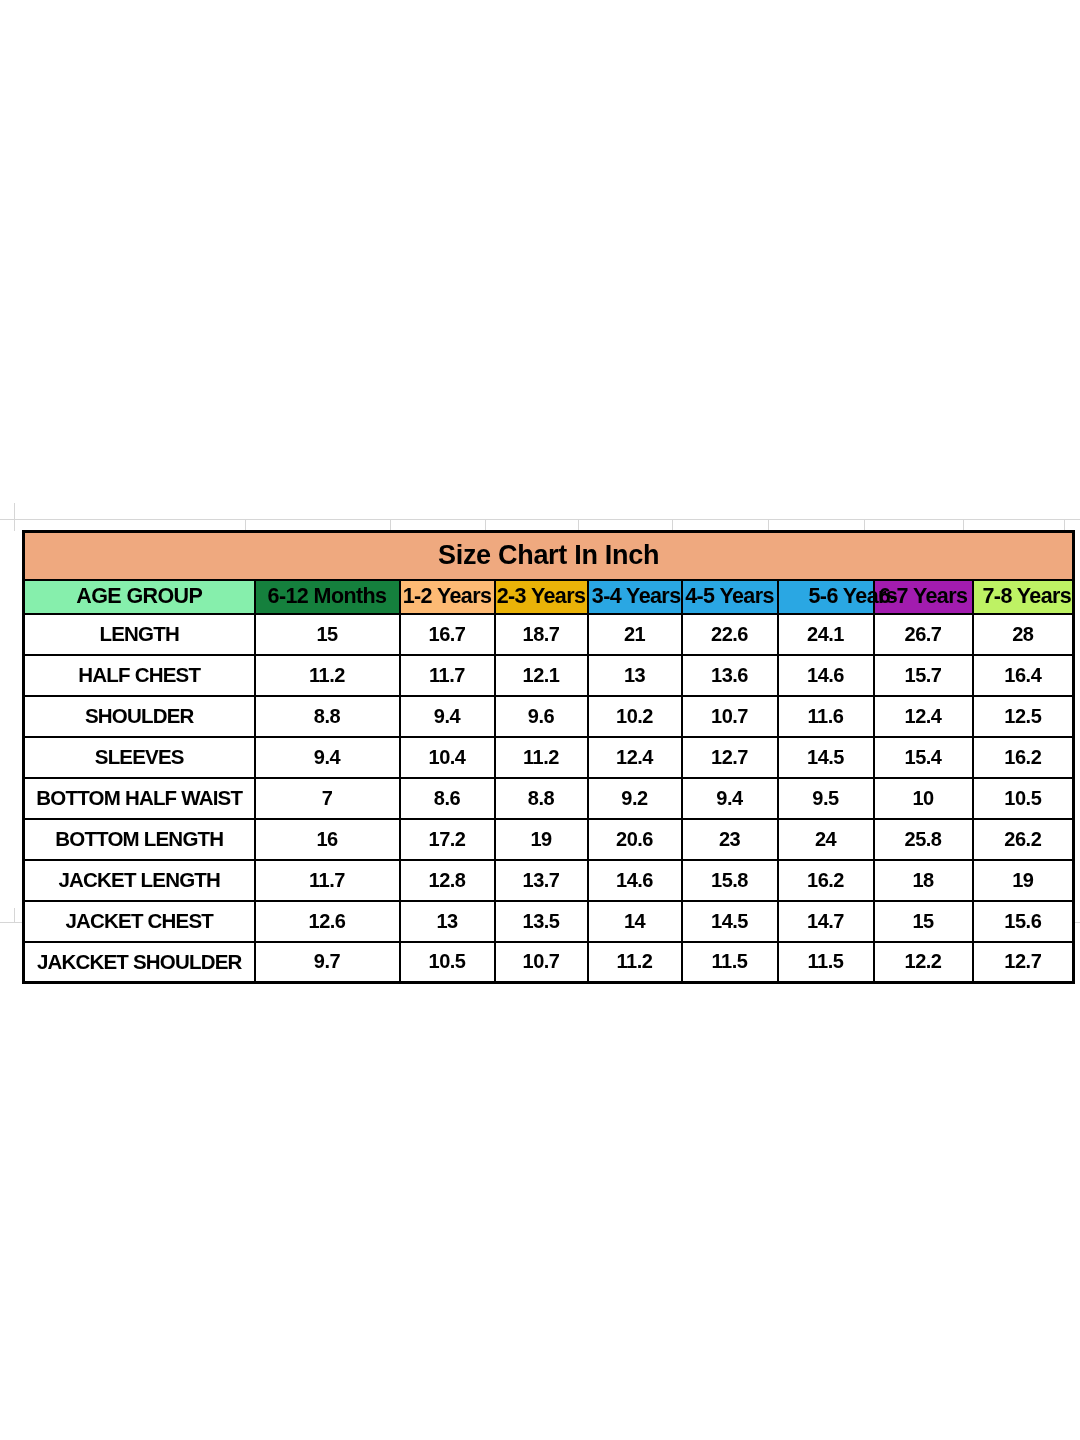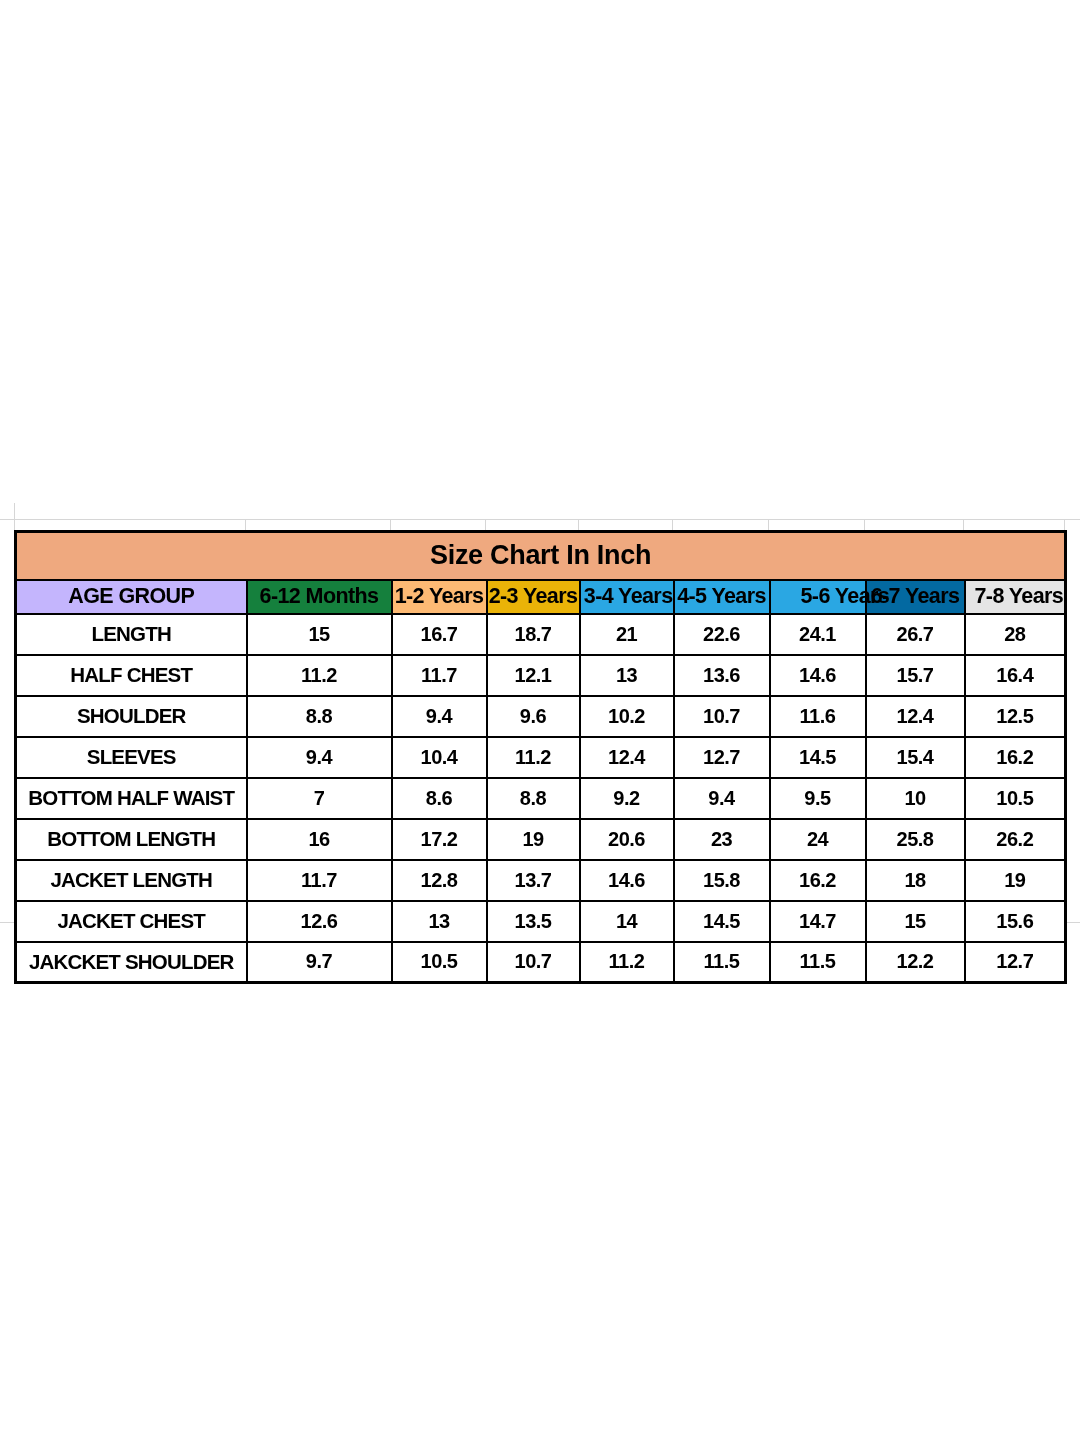--- a/index.html
+++ b/index.html
@@ -32,21 +32,21 @@
   table.sizechart td, table.sizechart th {
     border: 2px solid #000000;
     padding: 0;
     text-align: center;
     vertical-align: middle;
     font-weight: bold;
     color: #000000;
     white-space: nowrap;
     overflow: visible;
   }
-  table.sizechart { border: 3px solid #000000; }
+  table.sizechart { border: 3px solid #000000; margin-left: 8px; }
   tr.row-title  { height: 48px; }
   tr.row-header { height: 34px; }
   tr.row-data   { height: 41px; }
   td.title-cell {
     font-size: 27px;
     letter-spacing: -0.3px;
     border-bottom-width: 3px;
   }
   th.header-cell {
     font-size: 21.5px;
@@ -103,29 +103,29 @@
       <col style="width:96px">
       <col style="width:96px">
       <col style="width:99px">
       <col style="width:101px">
     </colgroup>
     <tbody>
         <tr class="row-title">
           <td colspan="9" class="title-cell" style="background: rgb(239, 169, 127);">Size Chart In Inch</td>
         </tr>
         <tr class="row-header">
-          <th class="header-cell" style="background: #c4b5fd;">AGE GROUP</th>
+          <th class="header-cell" style="background: #86efac;">AGE GROUP</th>
           <th class="header-cell" style="background: #15803d;">6-12 Months</th>
           <th class="header-cell" style="background: #fdba74;">1-2 Years</th>
           <th class="header-cell" style="background: #eab308;">2-3 Years</th>
           <th class="header-cell" style="background: rgb(42, 167, 227); text-align: right;">3-4 Years</th>
           <th class="header-cell" style="background: rgb(42, 167, 227);">4-5 Years</th>
           <th class="header-cell" style="background: rgb(42, 167, 227); padding-left: 30px;">5-6 Years</th>
-          <th class="header-cell" style="background: #0369a1;">6-7 Years</th>
-          <th class="header-cell" style="background: #e5e5e5; padding-left: 8px;">7-8 Years</th>
+          <th class="header-cell" style="background: #a21caf;">6-7 Years</th>
+          <th class="header-cell" style="background: #bef264; padding-left: 8px;">7-8 Years</th>
         </tr>
         <tr class="row-data">
           <td class="label-cell">LENGTH</td>
           <td class="value-cell">15</td>
           <td class="value-cell">16.7</td>
           <td class="value-cell">18.7</td>
           <td class="value-cell">21</td>
           <td class="value-cell">22.6</td>
           <td class="value-cell">24.1</td>
           <td class="value-cell">26.7</td>

